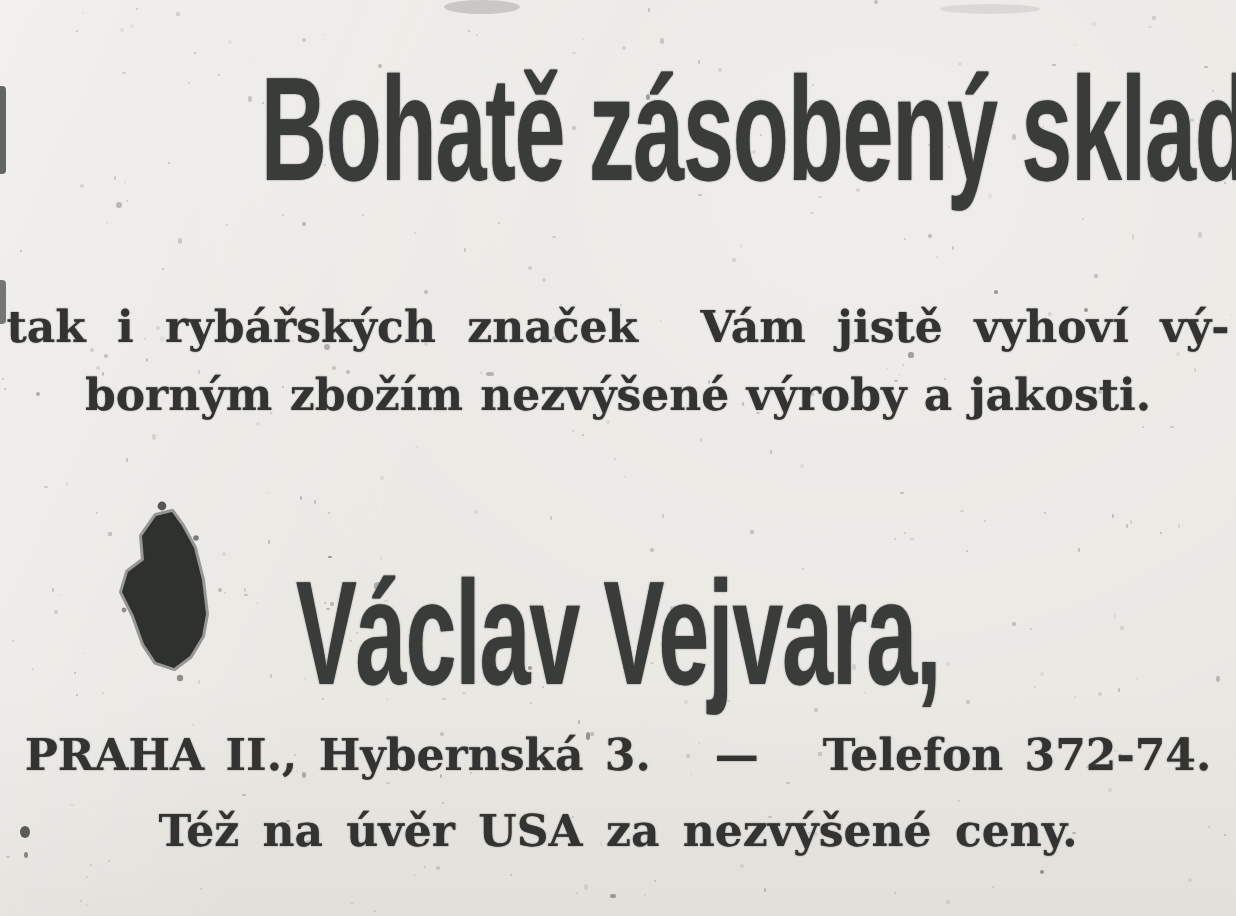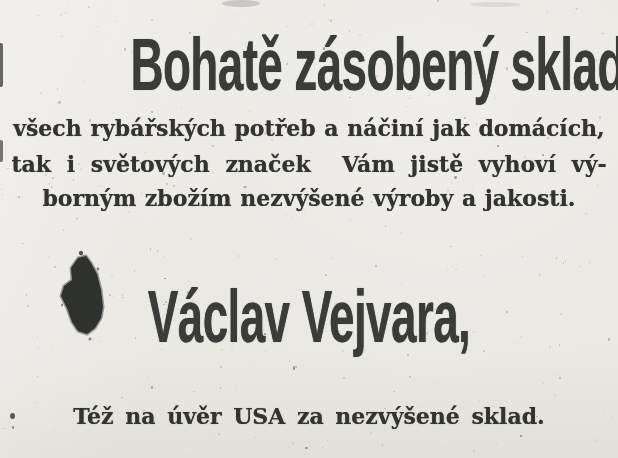--- a/index.html
+++ b/index.html
@@ -62,36 +62,36 @@
   .em6{left:470px;top:2px;width:50px;height:5px;border-radius:50%;opacity:.14;background:#6b6d68;}
   .speck{position:absolute;border-radius:50%;background:#3c3e3a;pointer-events:none;}
 </style>
 </head>
 <body>
 
 <div class="scan">
 
   <div class="line headline">Bohatě zásobený sklad</div>
 
-  <div class="line body-text bl1">všech rybářských potřeb a náčiní jak domácích,</div>
-  <div class="line body-text bl2">tak i světových značek  Vám jistě vyhoví vý-</div>
+  <div class="line body-text bl2">tak i rybářských značek  Vám jistě vyhoví vý-</div>
   <div class="line body-text bl3">borným zbožím nezvýšené výroby a jakosti.</div>
 
 
   <svg class="blot" viewBox="0 0 60 95" aria-hidden="true">
     <path d="M28,8 L36,6 L41,13 L47,24 L51,40 L53,57 L51,68 L45,78 L37,84 L28,81 L22,72 L17,58 L11,46 L14,36 L22,30 L21,18 Z" fill="#2e312e" stroke="#2e312e" stroke-opacity="0.45" stroke-width="3" stroke-linejoin="round"></path>
     <circle cx="31" cy="3" r="2.2" fill="#2e312e" opacity="0.8"></circle>
     <circle cx="48" cy="19" r="1.4" fill="#2e312e" opacity="0.6"></circle>
     <circle cx="40" cy="89" r="1.6" fill="#2e312e" opacity="0.5"></circle>
     <circle cx="12" cy="55" r="1.2" fill="#2e312e" opacity="0.5"></circle>
   </svg>
 
   <div class="line proprietor">Václav Vejvara,</div>
 
-  <div class="line credit">Též na úvěr USA za nezvýšené sklad.</div>
+  <div class="line address">PRAHA II., Hybernská 3.   —   Telefon 372-74.</div>
+  <div class="line credit">Též na úvěr USA za nezvýšené ceny.</div>
 
   <div class="edge-mark em1"></div>
   <div class="edge-mark em2"></div>
   <div class="edge-mark em3"></div>
   <div class="edge-mark em4"></div>
   <div class="edge-mark em5"></div>
   <div class="edge-mark em6"></div>
 
   <div id="speckles">
       <div class="speck" style="width: 2.83934px; height: 3.24041px; left: 162.196px; top: 171.558px; opacity: 0.34;"></div>

